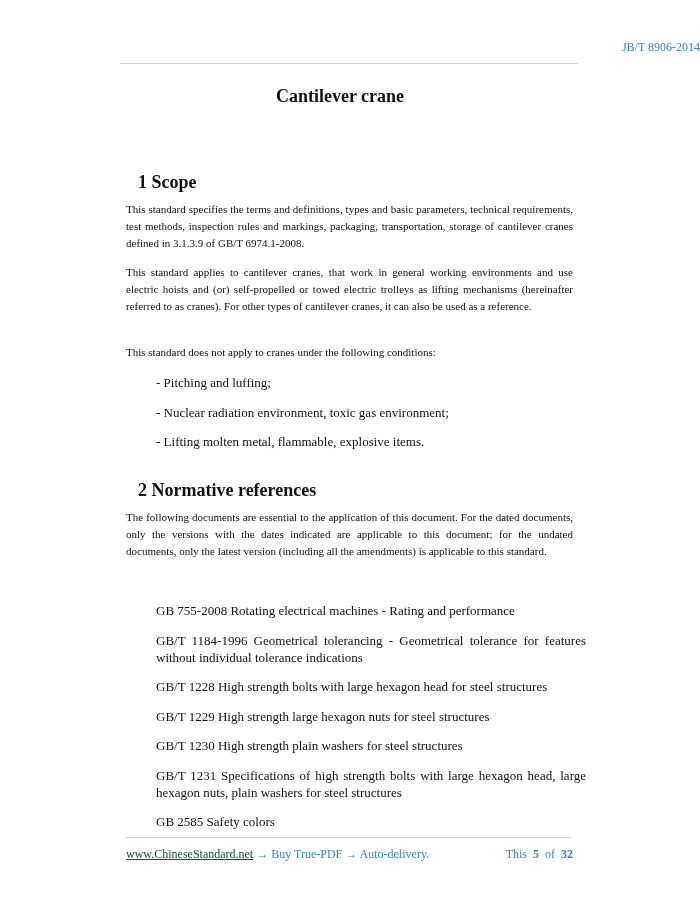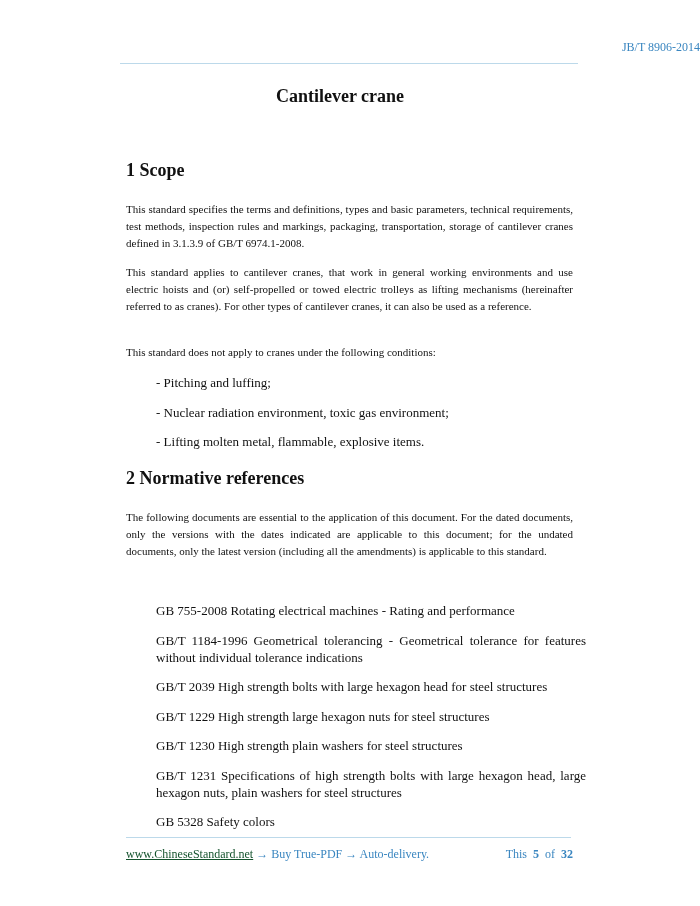--- a/index.html
+++ b/index.html
@@ -3,21 +3,21 @@
 <meta charset="utf-8">
 <style>
   html, body { margin: 0; padding: 0; background: #ffffff; }
   body { width: 700px; height: 906px; position: relative; overflow: hidden;
          font-family: "Liberation Serif", "DejaVu Serif", serif; color: #111; }
   .header-code { position: absolute; top: 40px; left: 0; width: 700px; text-align: right;
          font-size: 12px; color: #3a86c0; }
   .header-rule { position: absolute; top: 63px; left: 120px; width: 458px; height: 1px; background: #bcd9ea; }
   .title { position: absolute; top: 86px; left: 0; width: 680px; text-align: center;
          font-size: 18px; font-weight: bold; }
-  .h1 { position: absolute; left: 126px; font-size: 18px; font-weight: bold; margin: 0; }
+  .h1 { position: absolute; left: 126px; font-size: 18px; font-weight: bold; margin: 12px; }
   .para { position: absolute; left: 126px; width: 447px; font-size: 11px; line-height: 17px;
          text-align: justify; margin: 0; }
   .item { position: absolute; left: 156px; font-size: 13px; line-height: 17px; margin: 0; }
   .ref { position: absolute; left: 143px; width: 430px; font-size: 13px; line-height: 17px;
          text-align: justify; margin: 13px; }
   .footer-rule { position: absolute; top: 837px; left: 126px; width: 445px; height: 1px; background: #bcd9ea; }
   .footer { position: absolute; top: 847px; left: 126px; width: 447px; font-size: 12px; color: #3a86c0; }
   .footer a { color: #14532d; text-decoration: underline; }
   .footer .page { position: absolute; right: 0; top: 0; }
   .footer .page b { font-weight: bold; }
@@ -35,25 +35,25 @@
 <p class="para" style="top:264px">This standard applies to cantilever cranes, that work in general working environments and use electric hoists and (or) self-propelled or towed electric trolleys as lifting mechanisms (hereinafter referred to as cranes). For other types of cantilever cranes, it can also be used as a reference.</p>
 <p class="para" style="top:344px">This standard does not apply to cranes under the following conditions:</p>
 <p class="item" style="top:374px">- Pitching and luffing;</p>
 <p class="item" style="top:404px">- Nuclear radiation environment, toxic gas environment;</p>
 <p class="item" style="top:433px">- Lifting molten metal, flammable, explosive items.</p>
 
 <h2 class="h1" style="top:468px">2 Normative references</h2>
 <p class="para" style="top:509px">The following documents are essential to the application of this document. For the dated documents, only the versions with the dates indicated are applicable to this document; for the undated documents, only the latest version (including all the amendments) is applicable to this standard.</p>
 <p class="ref" style="top:589px">GB 755-2008 Rotating electrical machines - Rating and performance</p>
 <p class="ref" style="top:619px">GB/T 1184-1996 Geometrical tolerancing - Geometrical tolerance for features without individual tolerance indications</p>
-<p class="ref" style="top:665px">GB/T 2039 High strength bolts with large hexagon head for steel structures</p>
+<p class="ref" style="top:665px">GB/T 1228 High strength bolts with large hexagon head for steel structures</p>
 <p class="ref" style="top:695px">GB/T 1229 High strength large hexagon nuts for steel structures</p>
 <p class="ref" style="top:724px">GB/T 1230 High strength plain washers for steel structures</p>
 <p class="ref" style="top:754px">GB/T 1231 Specifications of high strength bolts with large hexagon head, large hexagon nuts, plain washers for steel structures</p>
-<p class="ref" style="top:800px">GB 5328 Safety colors</p>
+<p class="ref" style="top:800px">GB 2585 Safety colors</p>
 
 <div class="footer-rule"></div>
 <div class="footer">
   <a>www.ChineseStandard.net</a><span> → Buy True-PDF → Auto-delivery.</span>
   <span class="page">
     <span>This</span>&nbsp;
     <b>5</b>&nbsp;
     <span>of</span>&nbsp;
     <b>32</b>
   </span>

